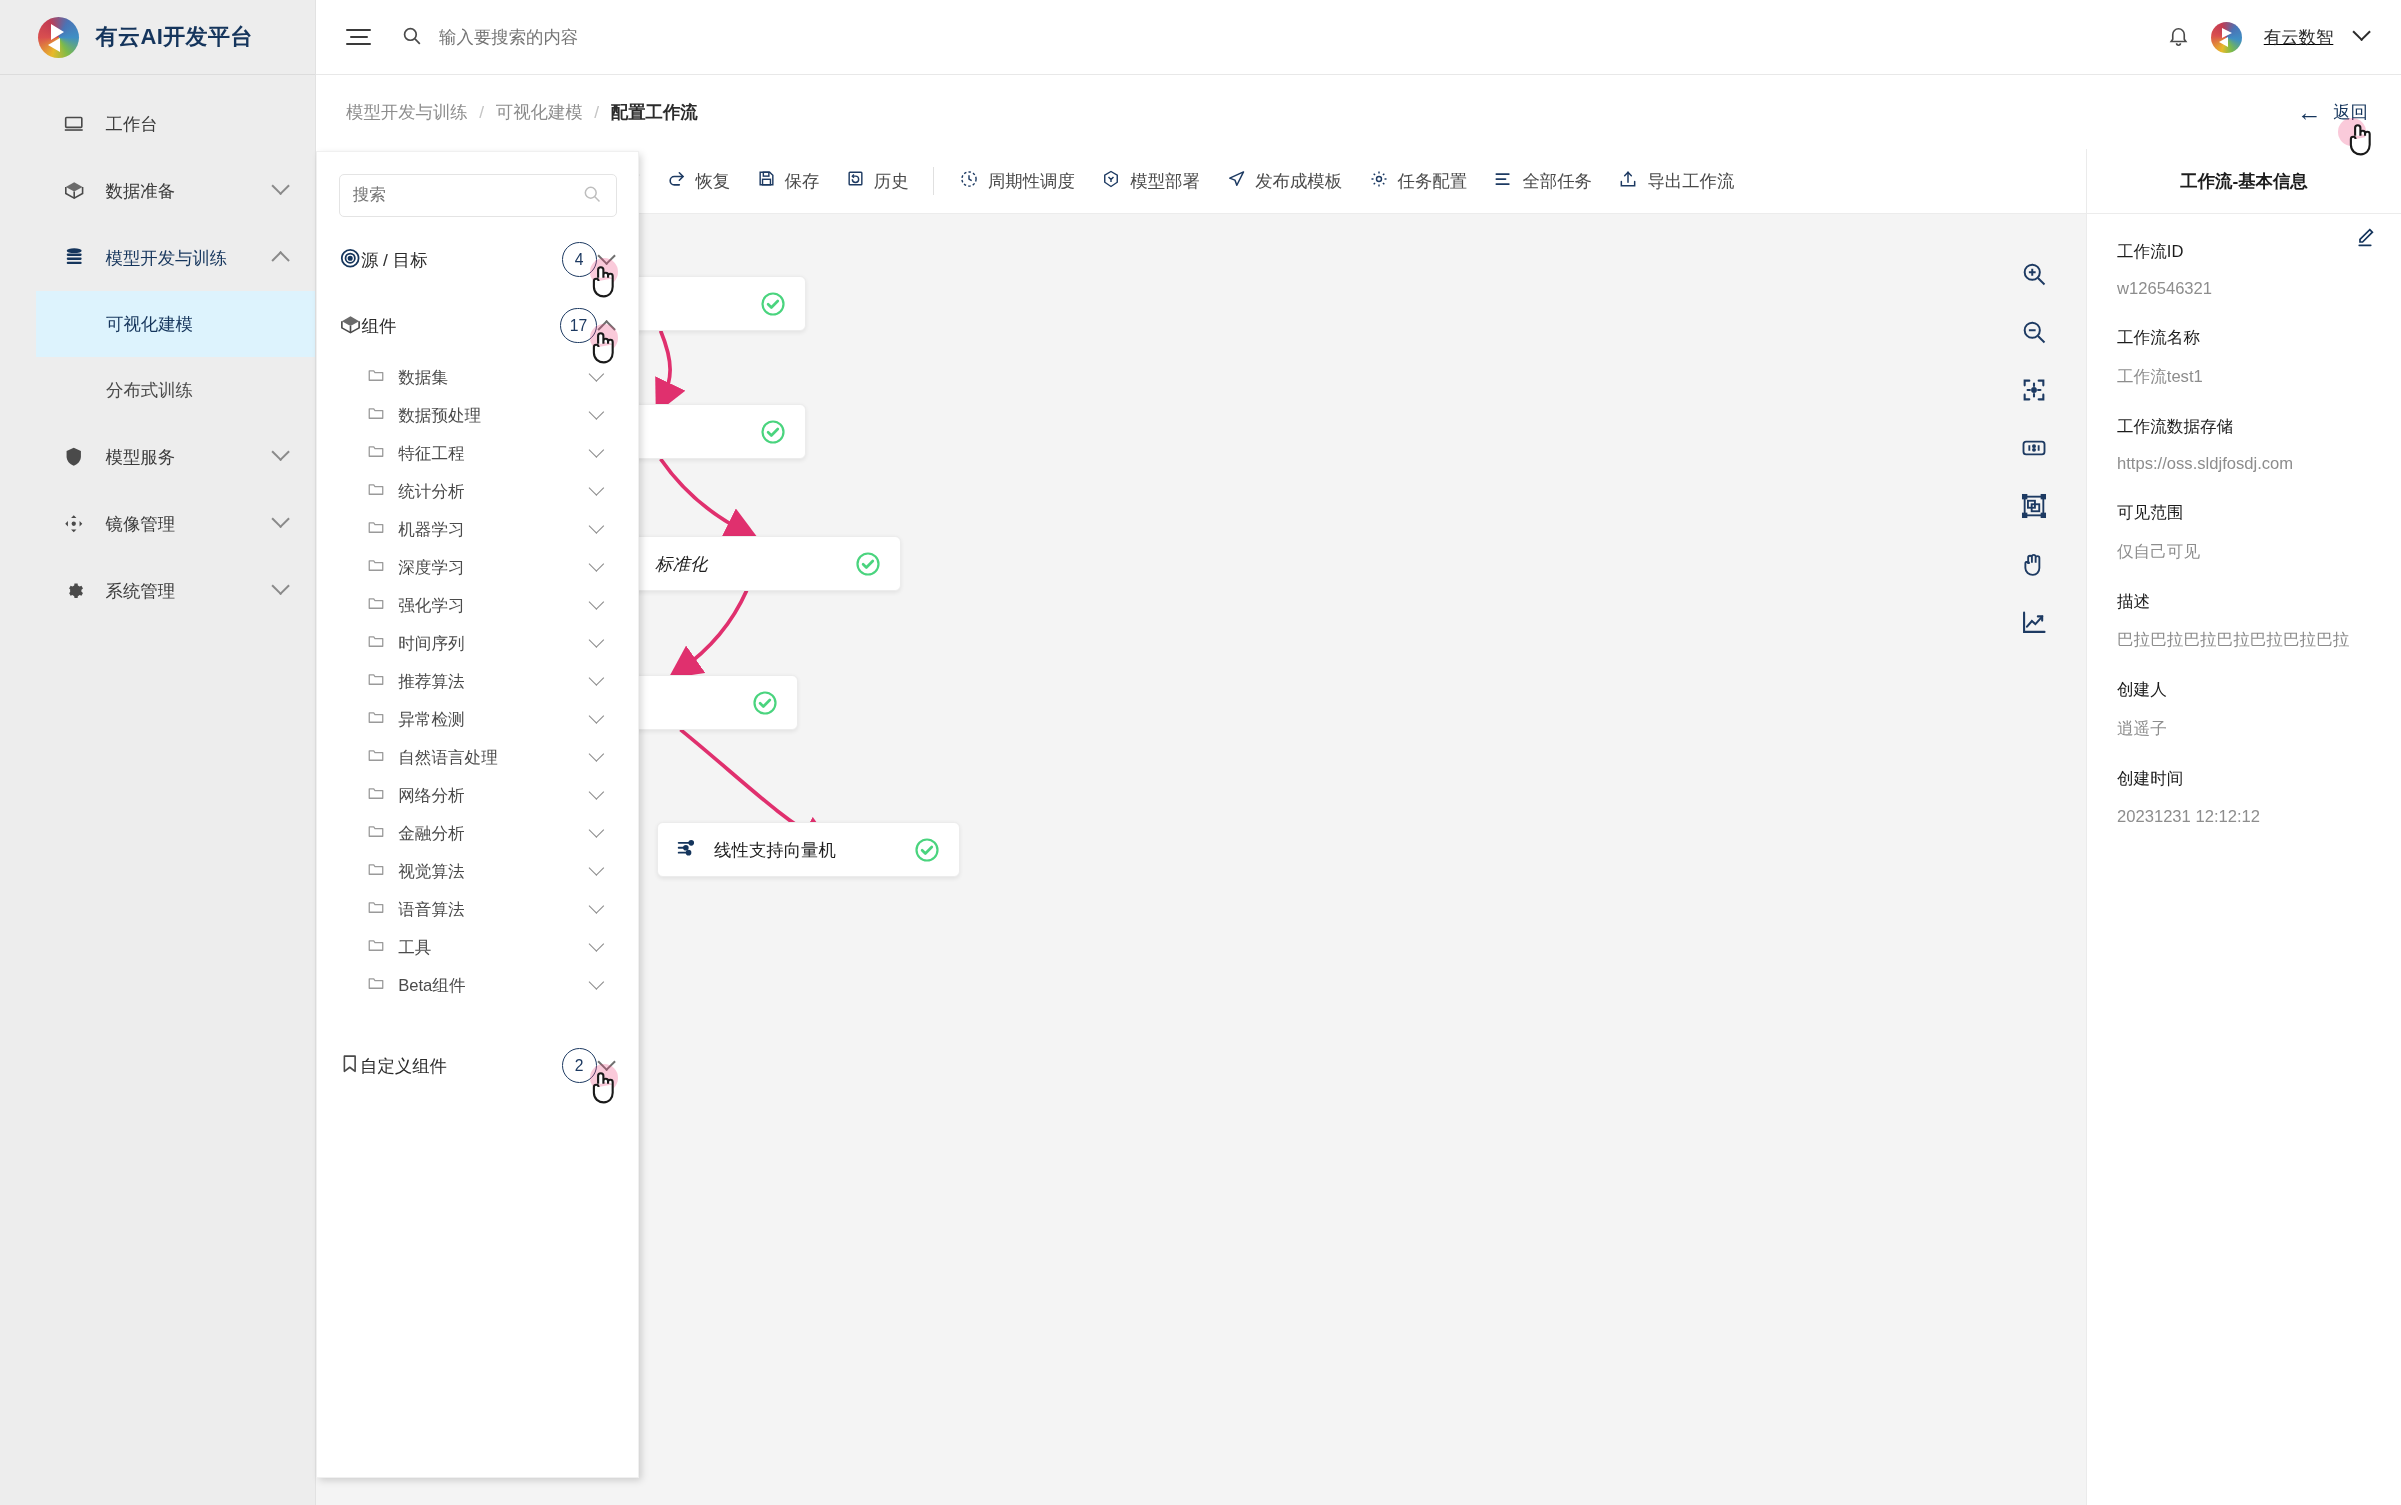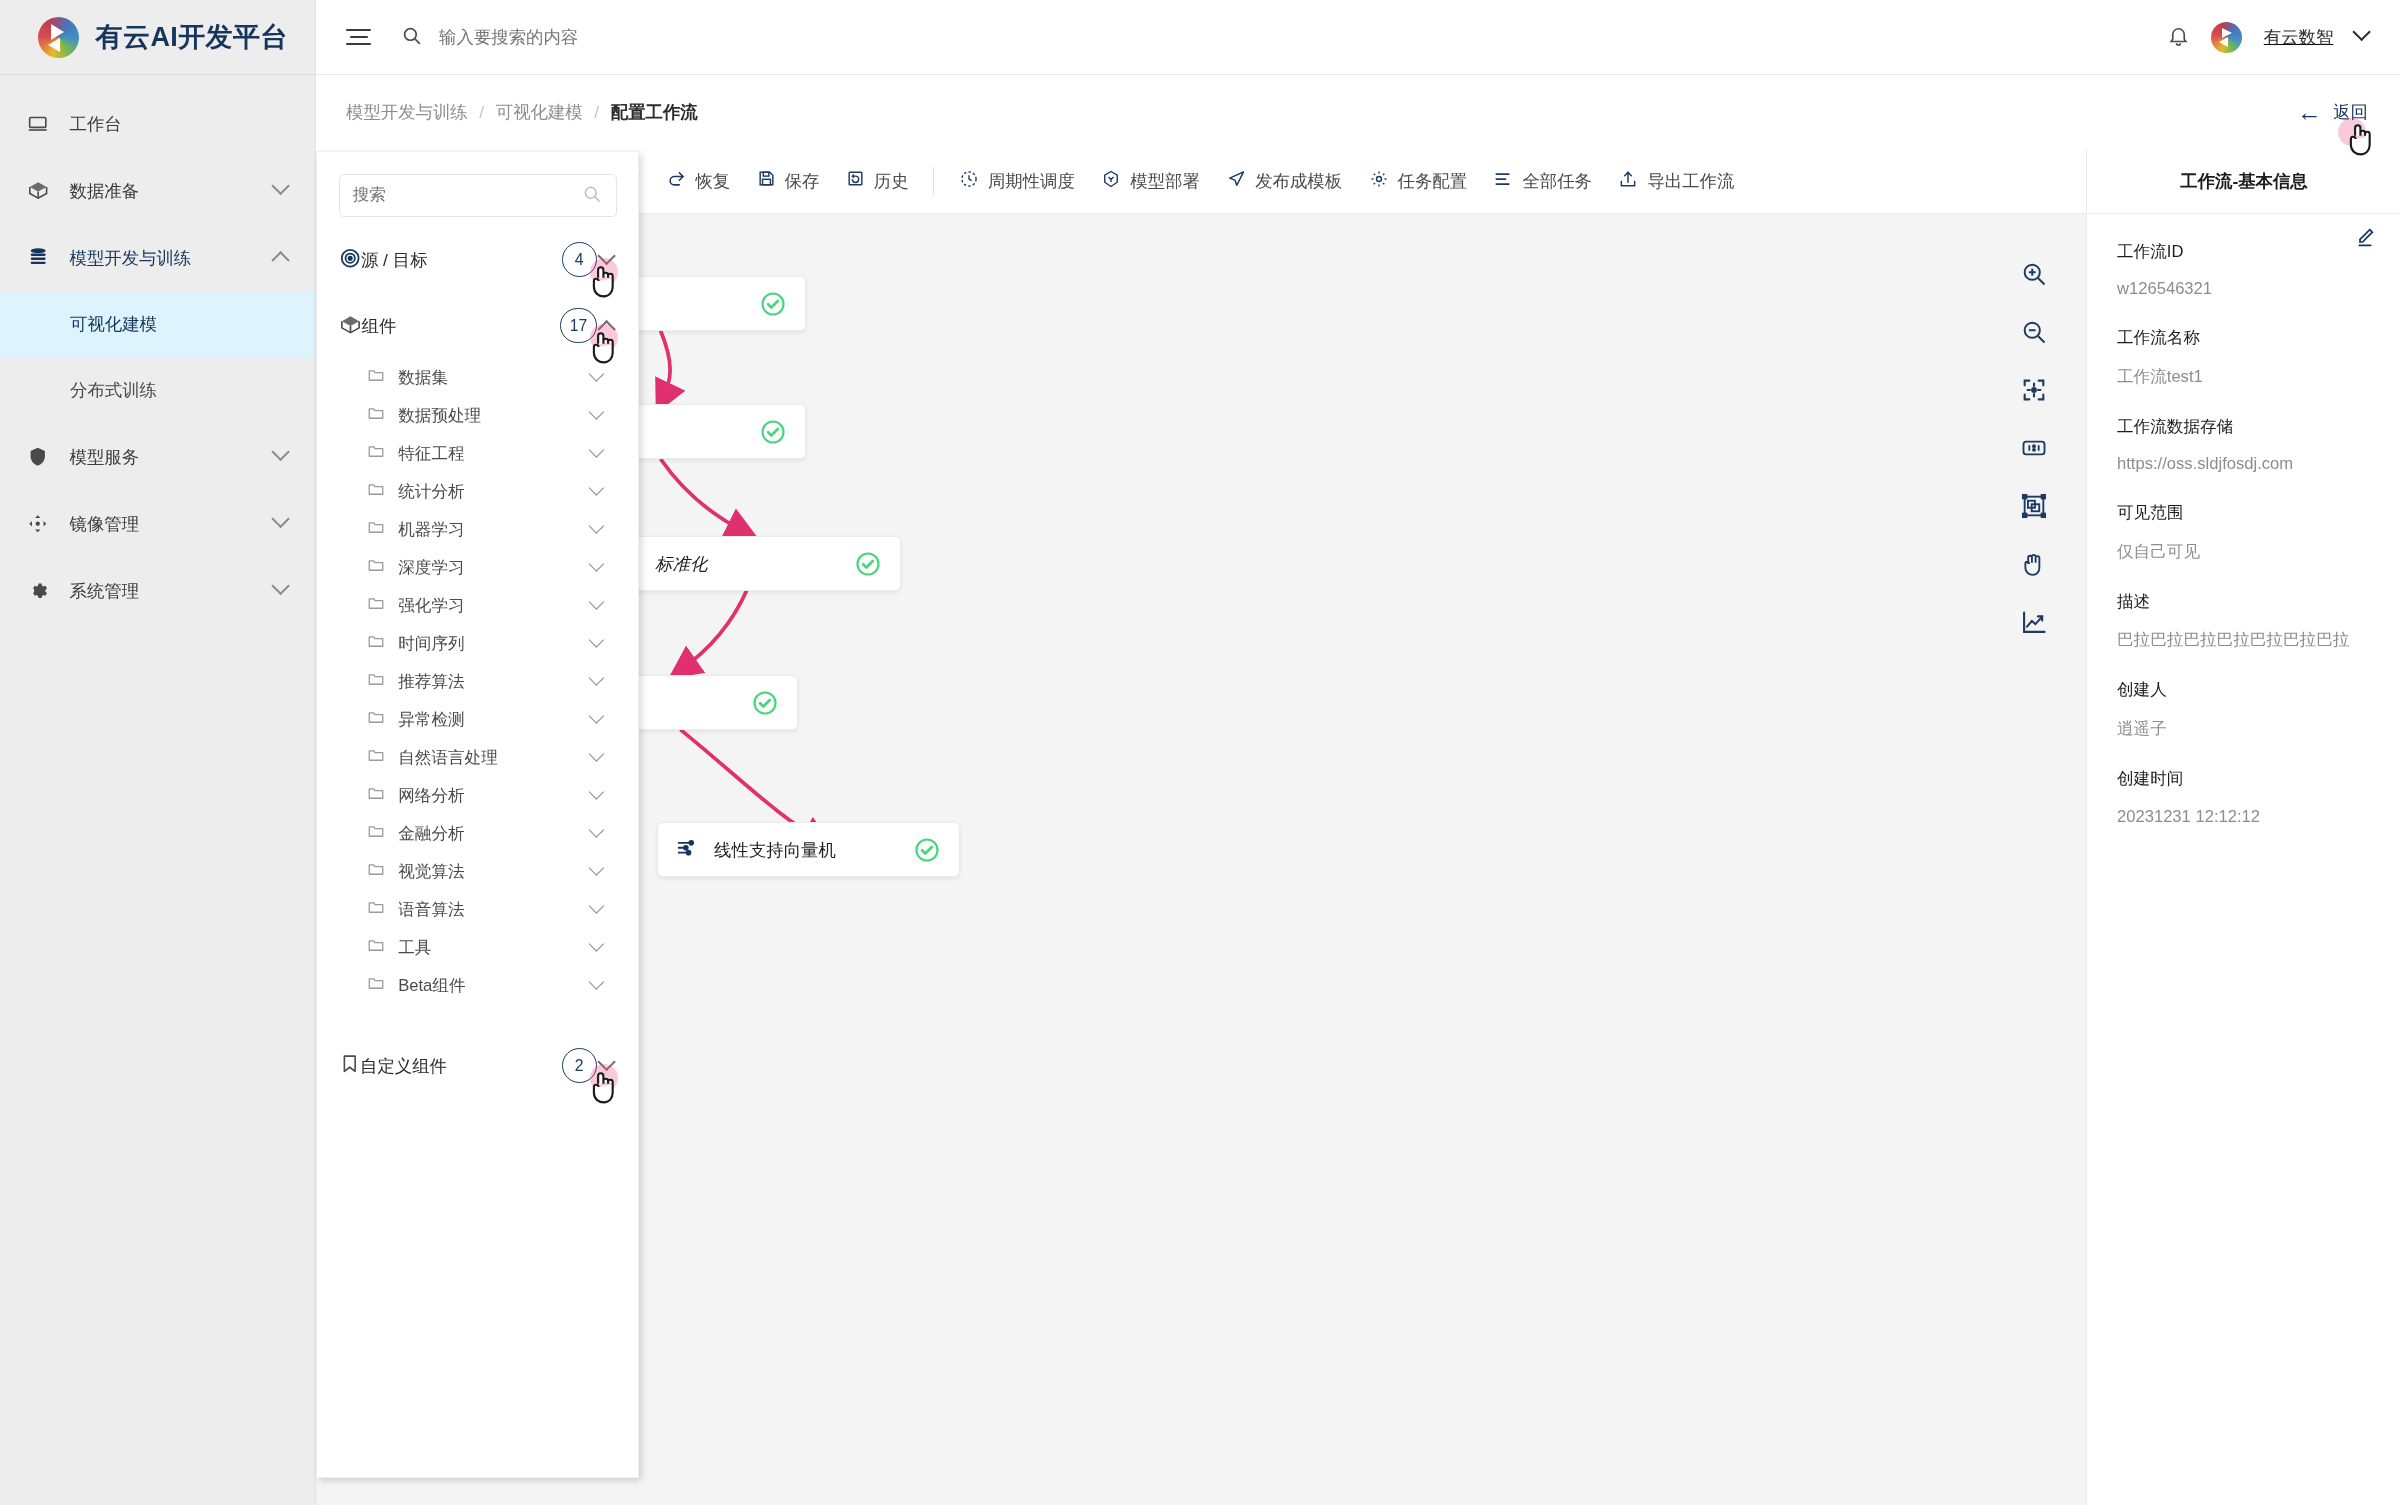--- a/index.html
+++ b/index.html
@@ -27,23 +27,23 @@
   .brand-logo::after {
     content: ""; position: absolute; left: 13.2px; top: 7.5px;
     width: 0; height: 0; border-left: 13.2px solid #ffffff;
     border-top: 8.3px solid transparent; border-bottom: 8.3px solid transparent;
   }
   .brand-logo::before {
     content: ""; position: absolute; left: 10px; top: 21px;
     width: 0; height: 0; border-right: 12.4px solid #ffffff;
     border-top: 7.5px solid transparent; border-bottom: 7.5px solid transparent;
   }
-  .brand-title { font-size: 27px; font-weight: bold; color: #15355c; letter-spacing: 0.4px; }
-
-  .nav { padding-top: 15px; }
+  .brand-title { font-size: 22px; font-weight: bold; color: #15355c; letter-spacing: 0.4px; }
+
+  .nav { padding-top: 15px; padding-left: 36px; }
   .nav-item {
     display: flex; align-items: center; height: 67px; padding: 0 28px 0 21.5px;
     color: #3b3b3b; font-size: 17.4px; cursor: pointer; position: relative;
   }
   .nav-item .ni-icon { width: 33px; display: flex; justify-content: center; align-items: center; }
   .nav-item .ni-label { margin-left: 15px; flex: 1; }
   .nav-item .ni-chev { color: #8a8a8a; }
   .nav-item.active-parent .ni-label { color: #15355c; font-weight: 500; }
   .nav-sub {
     display: flex; align-items: center; height: 66px; padding-left: 70px;

